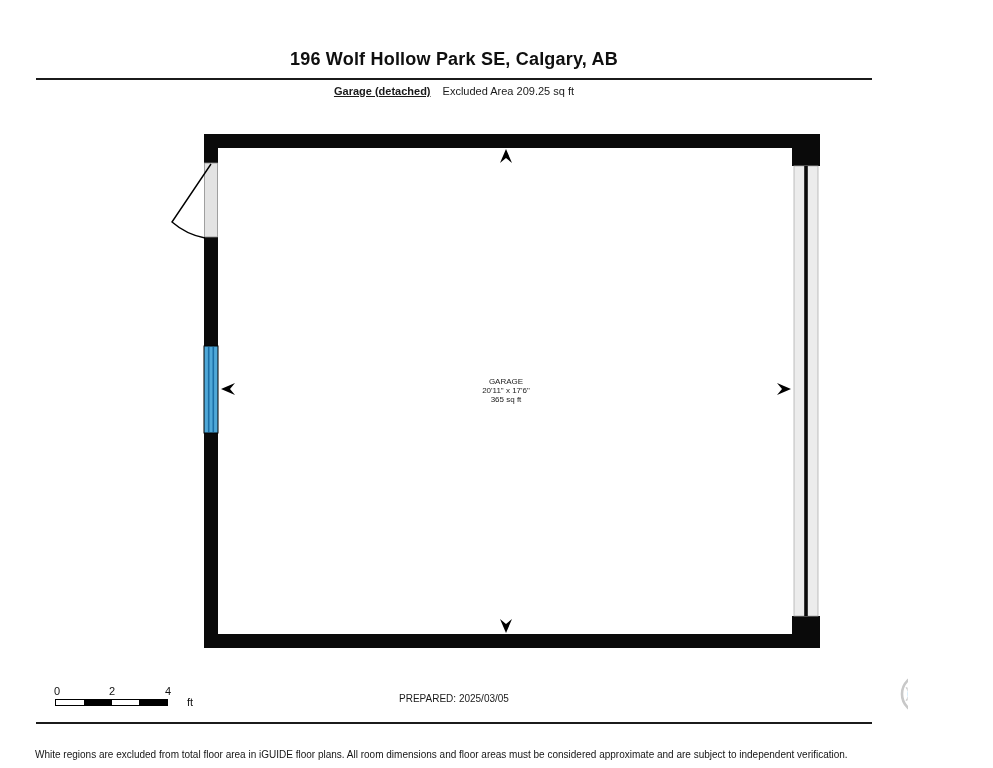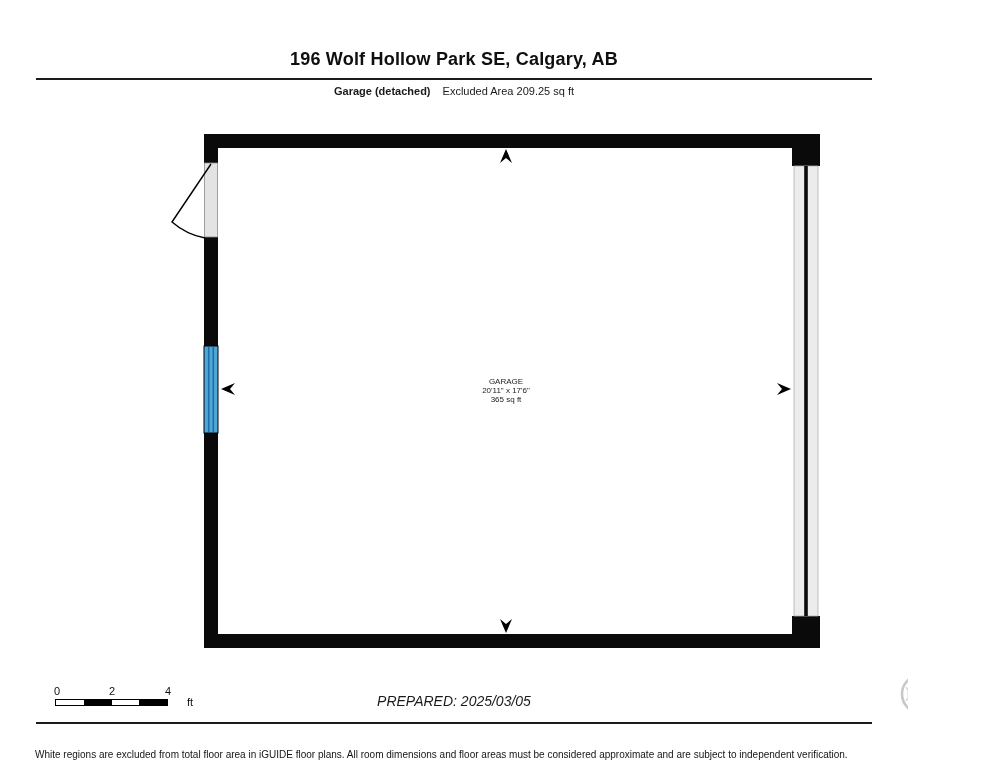--- a/index.html
+++ b/index.html
@@ -20,41 +20,41 @@
   .rule {
     position:absolute; left:36px; right:36px; height:2px;
     background:#1b1b1b;
   }
   .top-rule { top:62px; }
   .bottom-rule { top:706px; }
   .subtitle {
     position:absolute; top:69px; left:0; right:0;
     text-align:center; font-size:11px; color:#1a1a1a;
   }
-  .subtitle .floor-label { font-weight:bold; margin-right:12px; }
+  .subtitle .floor-label { font-weight:bold; margin-right:12px;text-decoration:underline; }
   .plan-svg { position:absolute; left:0; top:0; }
   .room-text {
     font-size:8px; fill:#222;
     text-anchor:middle;
     font-family:"Liberation Sans", sans-serif;
   }
   
   .scalebar { position:absolute; left:55px; top:669px; width:140px; height:24px; font-size:11px; }
   .scalebar .tick { position:absolute; top:0; transform:translateX(-50%); color:#111; }
   .tick-0 { left:2px; } .tick-2 { left:57px; } .tick-4 { left:113px; }
   .bar {
     position:absolute; left:0; top:14px; width:113px; height:7px;
     border:1px solid #000; box-sizing:border-box; display:flex;
   }
   .bar .seg { flex:1 1 auto; }
   .seg-white { background:#fff; } .seg-black { background:#000; }
   .unit { position:absolute; left:132px; top:11px; color:#111; }
   .prepared {
     position:absolute; left:0; right:0; top:677px;
-    text-align:center; font-size:14px; color:#1a1a1a;font-style:italic;
+    text-align:center; font-size:10px; color:#1a1a1a;
   }
   .compass { position:absolute; left:898px; top:656px; }
   .compass-n {
     position:absolute; left:941px; top:671px;
     font-size:11px; color:#222; transform:rotate(90deg);
   }
   .disclaimer {
     position:absolute; left:35px; top:733px; right:20px;
     margin:0; font-size:10px; color:#151515;
   }

